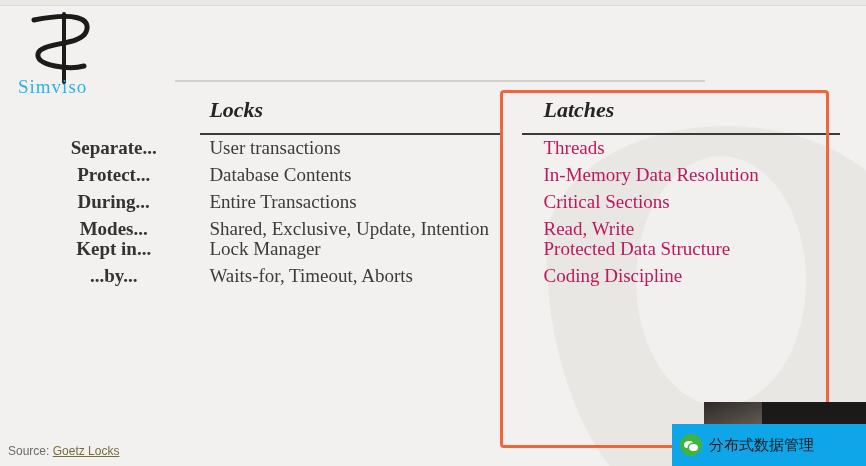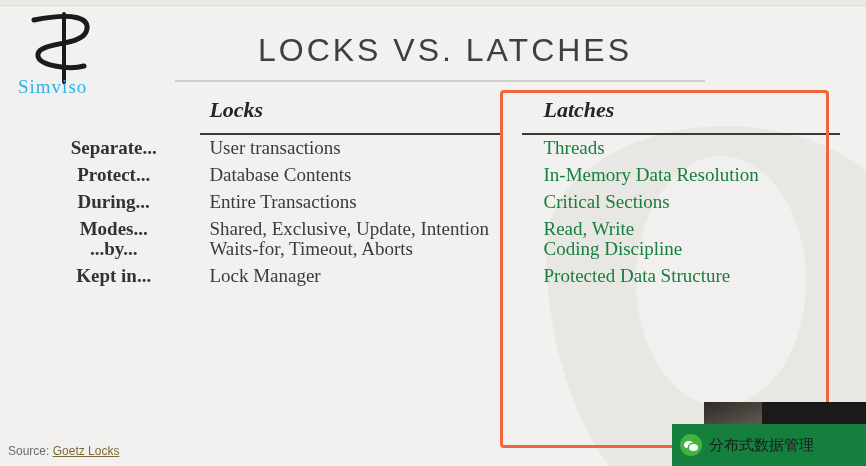--- a/index.html
+++ b/index.html
@@ -114,21 +114,21 @@
   }
   .c-locks {
     width: 320px;
     font-size: 19px;
     color: #3b3b3b;
     line-height: 1.05;
   }
   .c-latches {
     width: 310px;
     font-size: 19px;
-    color: #15803d;
+    color: #be185d;
     line-height: 1.05;
     padding-left: 28px;
   }
   .head .c-locks, .head .c-latches {
     font-style: italic;
     font-weight: bold;
     font-size: 22px;
     color: #252525;
   }
   .head-rule-left {
@@ -195,21 +195,21 @@
     width: 58px; height: 64px;
     background: linear-gradient(160deg,#2e2a27 0%, #6b6158 60%, #3a3431 100%);
   }
   
   .wechat-bar {
     position: absolute;
     right: 0;
     bottom: 0;
     width: 194px;
     height: 42px;
-    background: #15803d;
+    background: #0ea5e9;
     display: flex;
     align-items: center;
     padding-left: 8px;
     box-sizing: border-box;
     z-index: 9;
   }
   .wechat-icon {
     width: 22px;
     height: 22px;
     border-radius: 50%;
@@ -252,21 +252,20 @@
   <div class="top-edge"></div>
 
   <div class="logo">
     <svg width="95" height="90" viewBox="0 0 95 90">
       <path d="M20 12 C60 4, 78 10, 72 24 C66 38, 26 34, 24 46 C22 58, 56 62, 70 58" fill="none" stroke="#1b1b1b" stroke-width="5" stroke-linecap="round"></path>
       <path d="M50 6 L50 74" fill="none" stroke="#1b1b1b" stroke-width="4" stroke-linecap="round"></path>
     </svg>
   </div>
   <div class="logo-text">Simviso</div>
 
-  <div class="title">LOCKS VS. LATCHES</div>
   <div class="title-rule"></div>
 
   <div class="head-rule-left"></div>
   <div class="head-rule-right"></div>
 
   <div class="table">
 
     <div class="row head row-head">
       <div class="c-label"></div>
       <div class="c-locks">Locks</div>
@@ -292,31 +291,31 @@
     </div>
 
     <div class="row row-modes">
       <div class="c-label">Modes...</div>
       <div class="c-locks">Shared, Exclusive, Update, Intention</div>
       <div class="c-latches">Read, Write</div>
     </div>
 
 
     <div class="row row-body">
+      <div class="c-label">Kept in...</div>
+      <div class="c-locks">Lock Manager</div>
+      <div class="c-latches">Protected Data Structure</div>
+    </div>
+
+    <div class="row row-body">
       <div class="c-label">...by...</div>
       <div class="c-locks">Waits-for, Timeout, Aborts</div>
       <div class="c-latches">Coding Discipline</div>
     </div>
 
-    <div class="row row-body">
-      <div class="c-label">Kept in...</div>
-      <div class="c-locks">Lock Manager</div>
-      <div class="c-latches">Protected Data Structure</div>
-    </div>
-
   </div>
 
   <div class="highlight-box"></div>
 
   <div class="source">
     <span>Source: </span><span class="src-link">Goetz Locks</span>
   </div>
 
   <div class="overlay">
     <div class="cam"></div>

